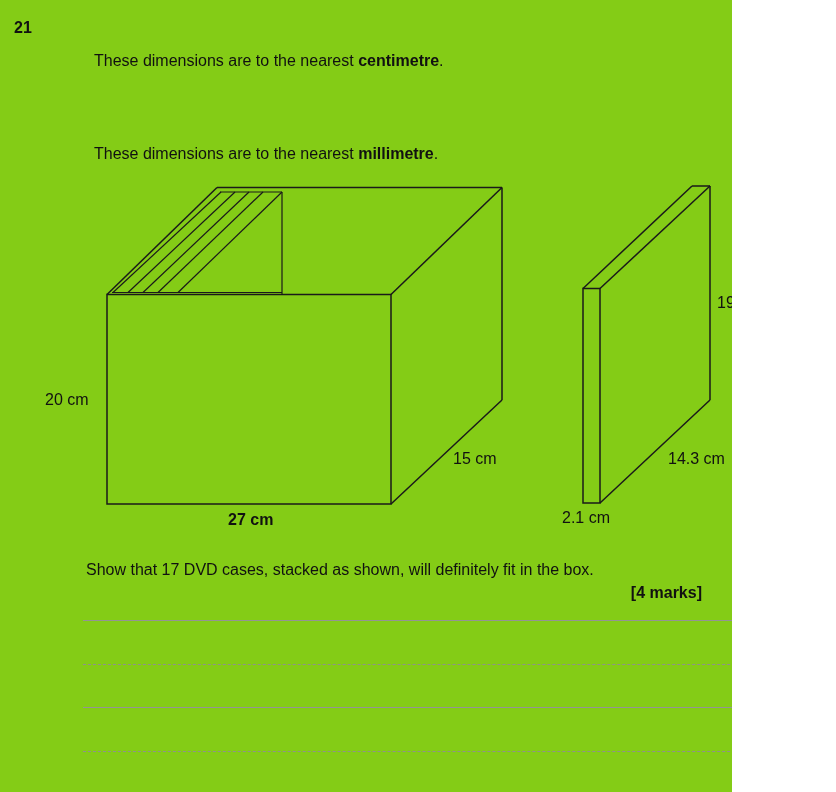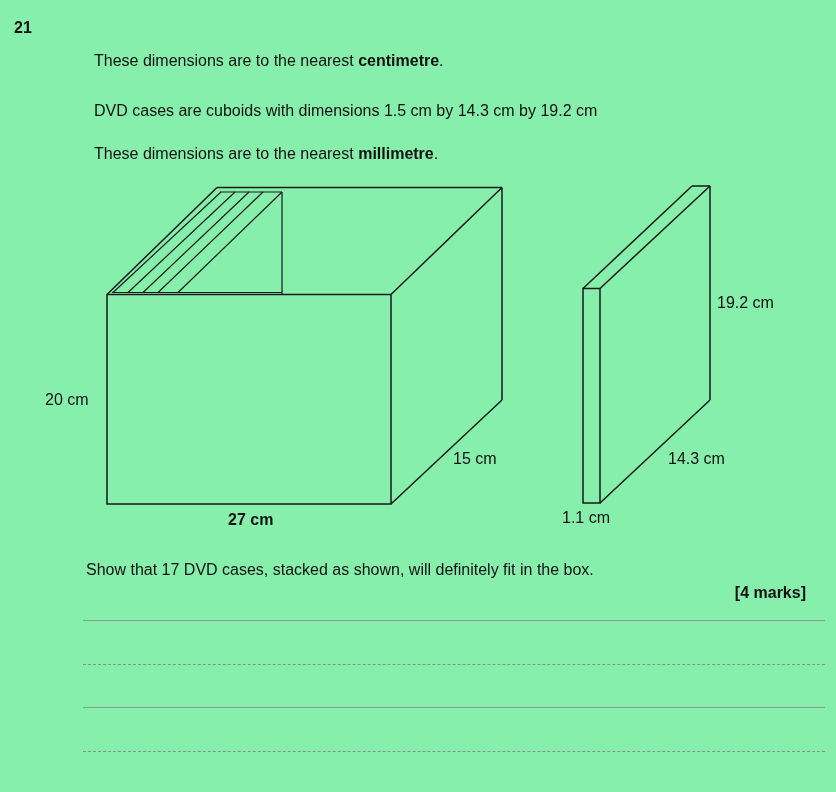--- a/index.html
+++ b/index.html
@@ -2,23 +2,23 @@
 <html><head>
 <meta charset="utf-8">
 <style>
   html, body {
     margin: 0;
     padding: 0;
     background: #ffffff;
   }
   .page {
     position: relative;
-    width: 836px;
+    width: 732px;
     height: 792px;
-    background: #86efac;
+    background: #84cc16;
     font-family: "Liberation Sans", sans-serif;
     color: #111111;
     overflow: hidden;
   }
   .txt {
     position: absolute;
     font-size: 16px;
     line-height: 1;
     white-space: nowrap;
     color: #111111;
@@ -68,21 +68,20 @@
   }
 </style>
 </head>
 <body>
 
 <div class="page">
 
   <div class="txt qnum">21</div>
 
   <div class="txt l2"><span>These dimensions are to the nearest </span><span class="bold">centimetre</span><span>.</span></div>
-  <div class="txt l3">DVD cases are cuboids with dimensions 1.5 cm by 14.3 cm by 19.2 cm</div>
   <div class="txt l4"><span>These dimensions are to the nearest </span><span class="bold">millimetre</span><span>.</span></div>
 
   <svg class="diagram-svg" width="836" height="560" viewBox="0 0 836 560">
 
     <g stroke-width="1.5">
       <rect x="107" y="294.5" width="284" height="209.5"></rect>
       <path d="M107,294.5 L217,187.5"></path>
       <path d="M217,187.5 L502,187.5"></path>
       <path d="M391,294.5 L502,187.5"></path>
       <path d="M502,187.5 L502,400"></path>
@@ -108,21 +107,21 @@
       <path d="M710,186 L710,400"></path>
       <path d="M600,503 L710,400"></path>
     </g>
   </svg>
 
   <div class="txt lab-box-height">20 cm</div>
   <div class="txt lab-box-width">27 cm</div>
   <div class="txt lab-box-depth">15 cm</div>
   <div class="txt lab-dvd-height">19.2 cm</div>
   <div class="txt lab-dvd-width">14.3 cm</div>
-  <div class="txt lab-dvd-thick">1.1 cm</div>
+  <div class="txt lab-dvd-thick">2.1 cm</div>
 
   <div class="txt task">Show that 17 DVD cases, stacked as shown, will definitely fit in the box.</div>
   <div class="txt marks">[4 marks]</div>
 
   <div class="answer-line solid  al1"></div>
   <div class="answer-line dashed al2"></div>
   <div class="answer-line solid  al3"></div>
   <div class="answer-line dashed al4"></div>
 
 </div>

